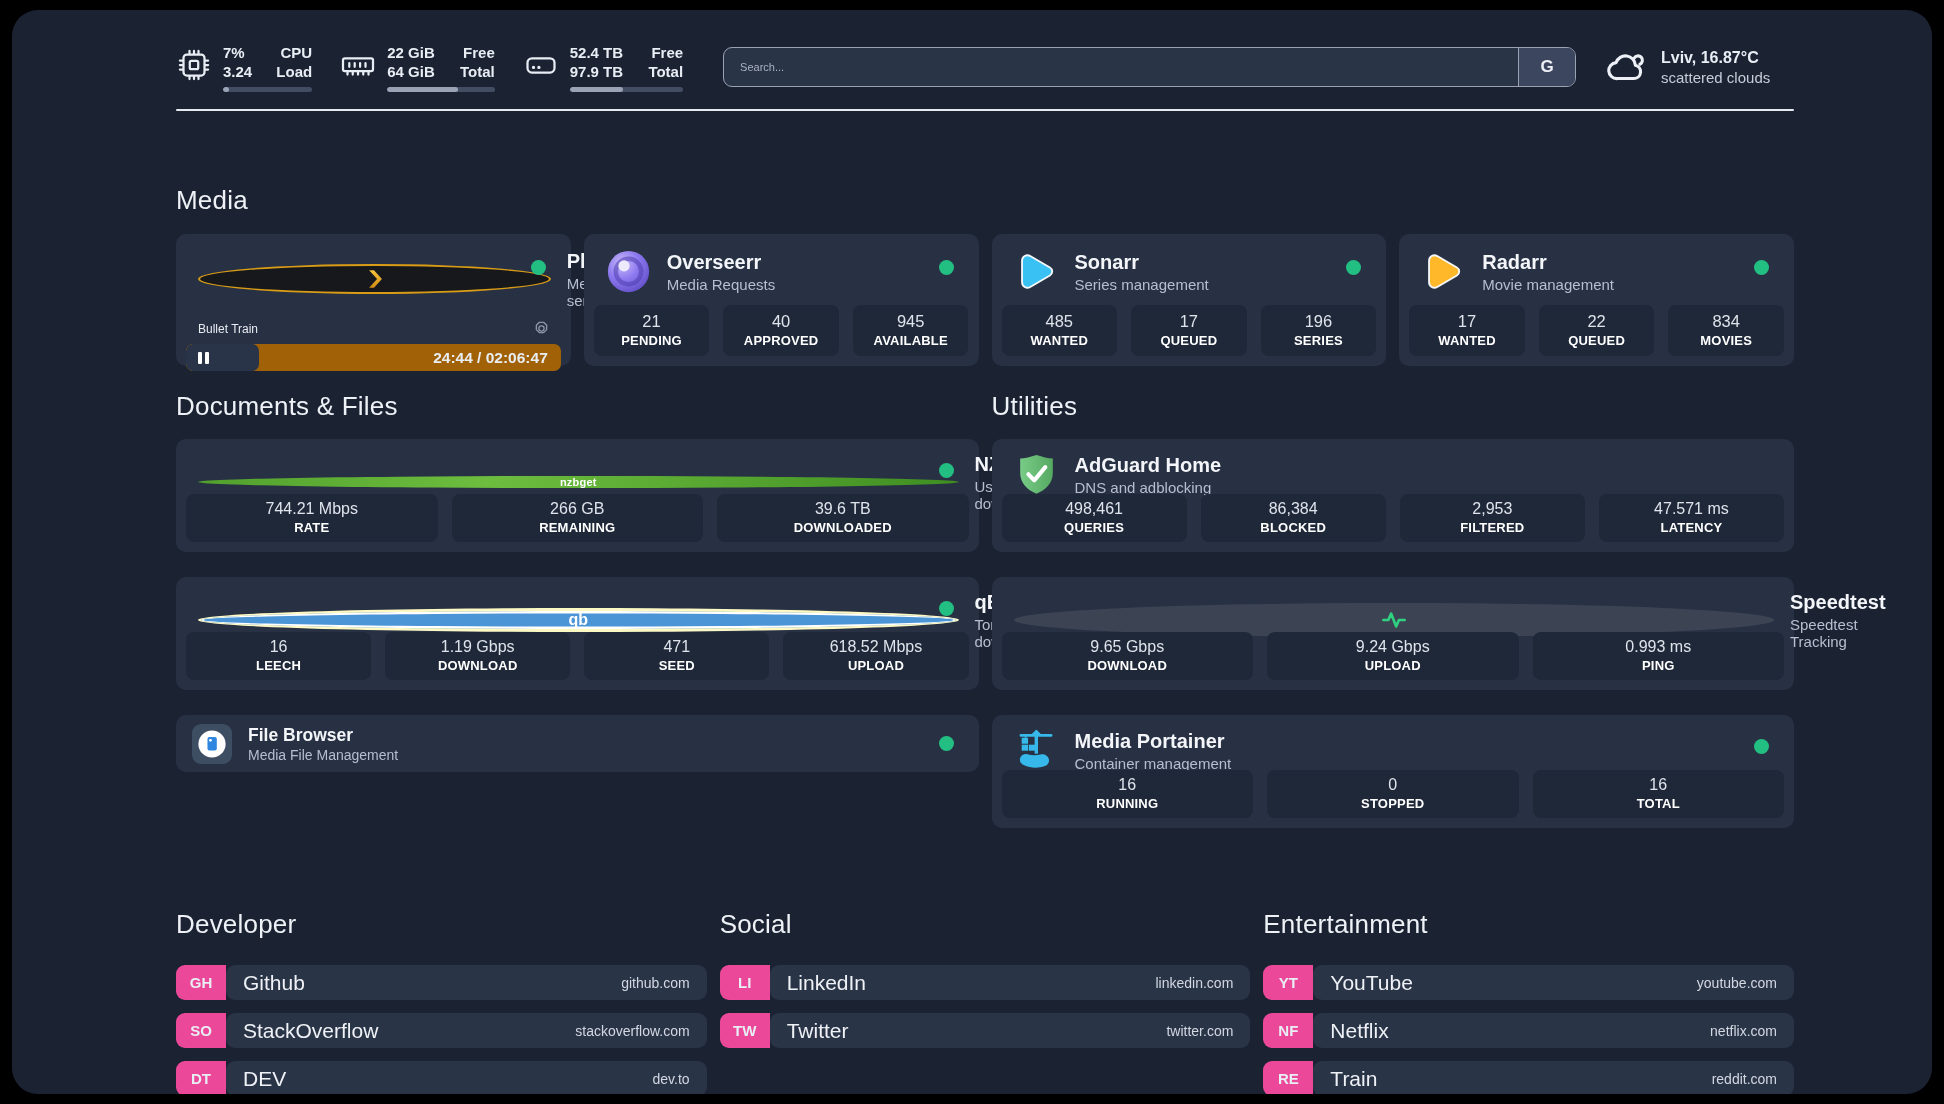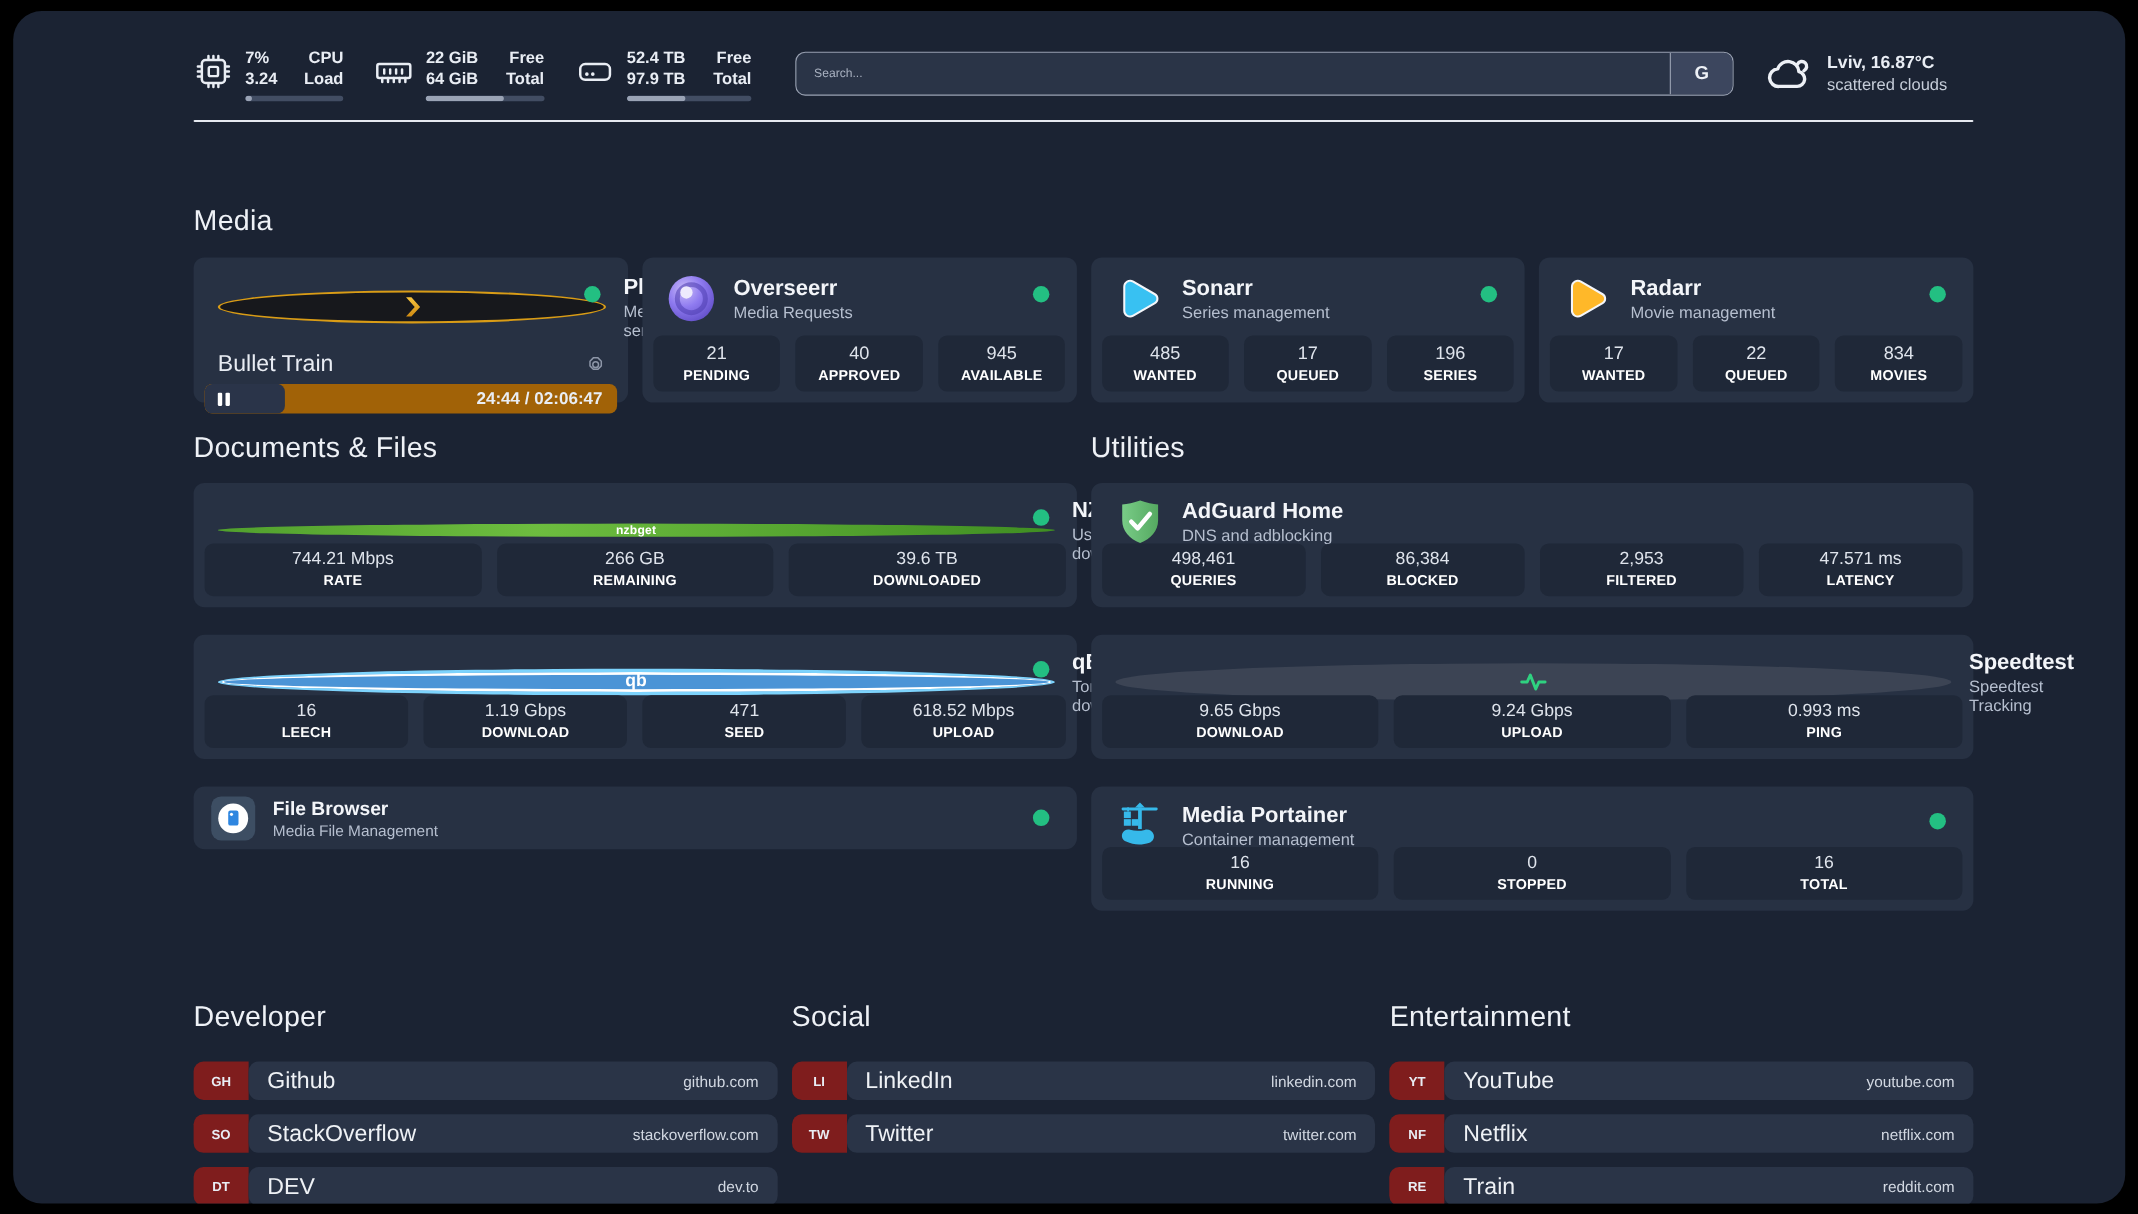--- a/index.html
+++ b/index.html
@@ -48,21 +48,21 @@
   .app-sub{font-size:15px;color:#b6bfcf;margin-top:2px;}
   .dot{position:absolute;top:26px;right:25px;width:15px;height:15px;border-radius:50%;background:#23bf82;}
 
   .stats{position:absolute;left:10px;right:10px;bottom:10px;display:flex;gap:14px;}
   .stat{flex:1;background:#1f2838;border-radius:8px;text-align:center;padding:7px 4px 8px;}
   .stat-v{font-size:16.5px;color:#dfe4ec;}
   .stat-l{font-size:13px;color:#fff;font-weight:700;margin-top:2px;letter-spacing:.2px;}
 
   
   .player-row{display:flex;align-items:center;justify-content:space-between;margin:8px 12px 0 14px;padding:2px 8px 2px 8px;}
-  .player-title{font-size:21px;font-weight:500;color:#e8ecf3;text-align:center;}
+  .player-title{font-size:12px;font-weight:500;color:#e8ecf3;text-align:center;}
   .player-gear{width:19px;height:19px;color:#8d96a8;}
   .player-bar{margin:4px 10px 0;position:relative;height:27px;background:#a16207;border-radius:7px;
               display:flex;align-items:center;overflow:hidden;}
   .player-fill{position:absolute;left:0;top:0;bottom:0;background:#2a3449;border-radius:7px;}
   .pause{position:absolute;left:12px;display:flex;gap:3.5px;}
   .pause i{width:3.5px;height:12px;background:#fff;border-radius:1px;}
   .player-time{margin-left:auto;padding-right:13px;font-size:15.5px;font-weight:600;color:#e9edf4;position:relative;}
 
   
   .two-col{display:grid;grid-template-columns:1fr 1fr;column-gap:13px;margin-top:25px;}
@@ -75,33 +75,33 @@
   .short-card .app-sub{font-size:14px;margin-top:1px;}
   .short-card .dot{top:21px;}
   .tall-card .dot{top:24px;}
   .tall-card .stat{padding:6px 4px 7px;}
   .tall-card .stat-v{font-size:16px;}
 
   
   .links-grid{display:grid;grid-template-columns:repeat(3,1fr);gap:13px;margin-top:56px;}
   .link-rows{margin-top:25px;}
   .link-row{display:flex;height:35px;margin-bottom:13px;cursor:pointer;}
-  .link-badge{width:50px;background:#7f1d1d;border-radius:9px 0 0 9px;display:flex;align-items:center;
-              justify-content:center;font-size:12px;font-weight:600;color:#e9edf4;flex:none;}
+  .link-badge{width:50px;background:#ec4899;border-radius:9px 0 0 9px;display:flex;align-items:center;
+              justify-content:center;font-size:15px;font-weight:600;color:#e9edf4;flex:none;}
   .link-pill{flex:1;background:#2a3447;border-radius:9px;display:flex;align-items:center;
              justify-content:space-between;padding:0 17px;}
   .link-name{font-size:21px;font-weight:500;color:#eef1f5;}
   .link-domain{font-size:14px;color:#d2d8e2;}
 
   
   .ic-circle{width:100%;height:100%;border-radius:50%;display:flex;align-items:center;justify-content:center;}
   .ic-plex{background:#17181c;border:2.5px solid #d99c16;box-sizing:border-box;}
   .ic-nzbget{background:radial-gradient(circle at 38% 32%,#6dbd3f,#3f8e22);}
   .ic-nzbget span{font-size:11px;font-weight:700;color:#fff;letter-spacing:.2px;}
-  .ic-qb{background:#4b94d6;border:3px solid #7dd3fc;box-shadow:inset 0 0 0 2.5px #fff;box-sizing:border-box;}
+  .ic-qb{background:#4b94d6;border:3px solid #fef9c3;box-shadow:inset 0 0 0 2.5px #fff;box-sizing:border-box;}
   .ic-qb span{font-size:16px;font-weight:700;color:#fff;}
   .ic-speed{background:#3c4454;}
   .fb-tile{width:100%;height:100%;border-radius:9px;background:#3d4e63;display:flex;align-items:center;justify-content:center;}
 </style>
 </head>
 <body>
 
 <div class="screen">
 <div class="content">
 

